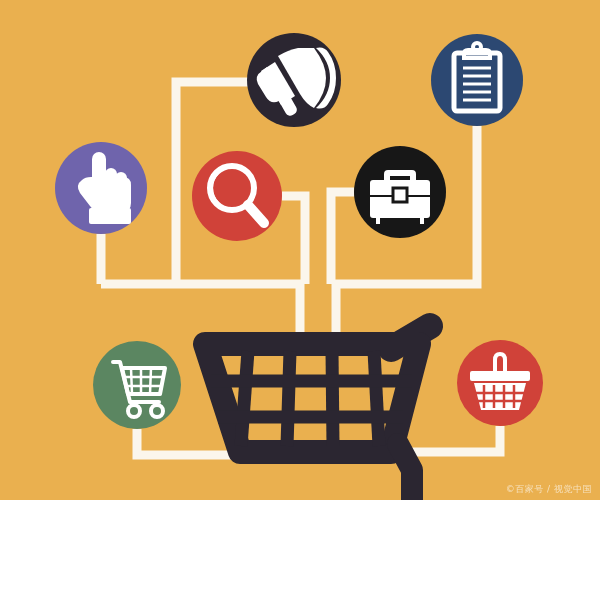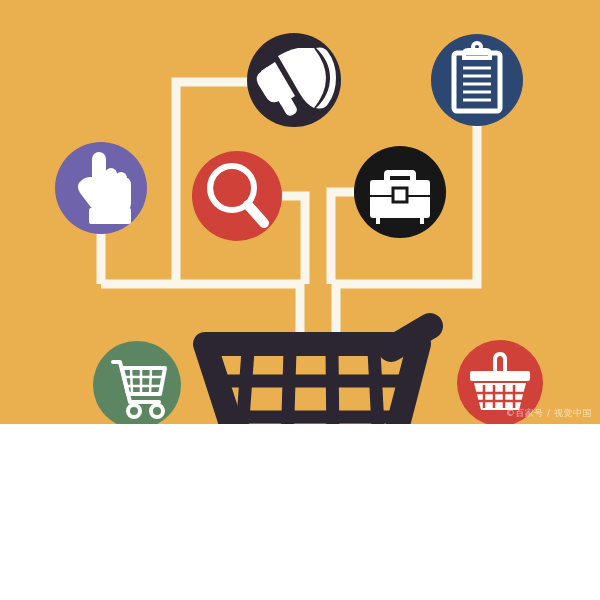--- a/index.html
+++ b/index.html
@@ -3,21 +3,21 @@
 <meta charset="utf-8">
 <style>
   html, body {
     margin: 0;
     padding: 0;
     background: #ffffff;
   }
   #stage {
     position: relative;
     width: 600px;
-    height: 424px;
+    height: 500px;
     overflow: hidden;
     font-family: "Liberation Sans", sans-serif;
     background: #737373;
   }
   #artboard {
     position: absolute;
     inset: 0;
   }
   .watermark {
     position: absolute;

